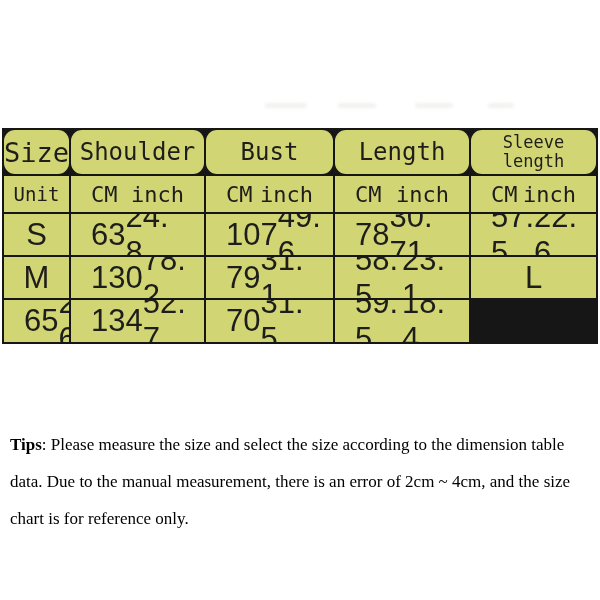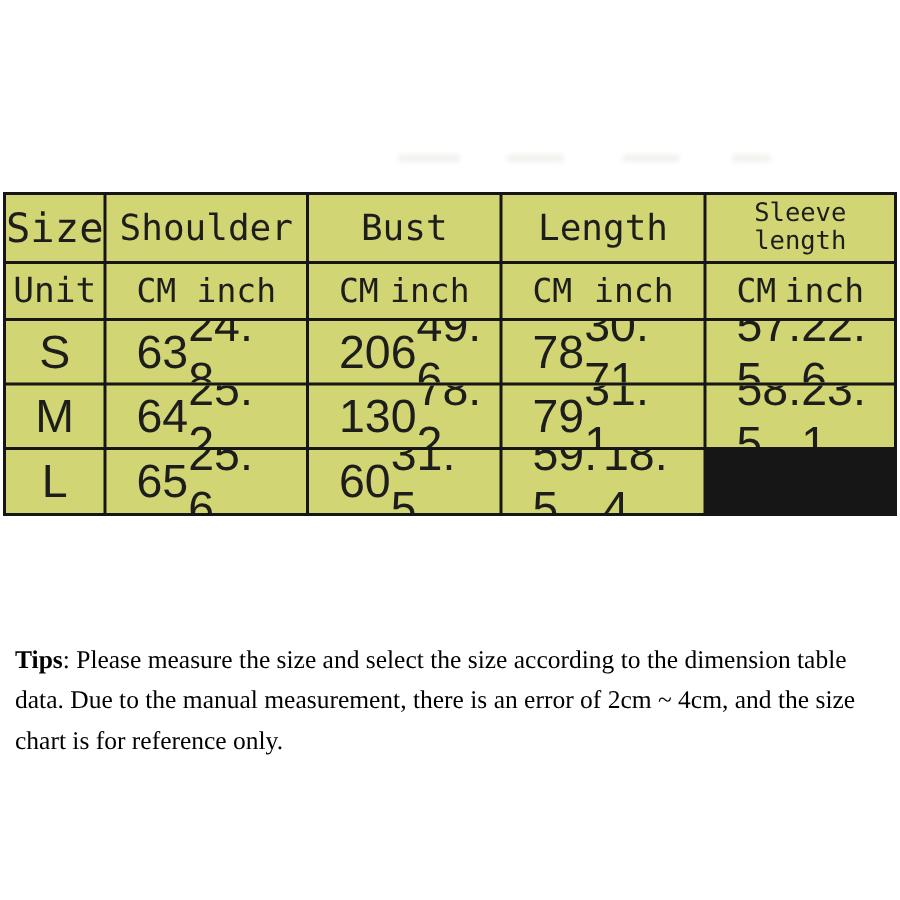--- a/index.html
+++ b/index.html
@@ -35,29 +35,29 @@
     border: 2px solid #161616;
   }
   .cell {
     background: #d2d573;
     color: #1d1d1b;
     display: flex;
     align-items: center;
     justify-content: center;
     overflow: hidden;
   }
-  .th { font-size: 24px; }
+  .th { font-size: 24px; border-radius: 11px; }
   .size-h { font-size: 27px; }
   .th-sleeve {
     font-size: 17px;
     line-height: 19px;
     white-space: pre-line;
     text-align: center;
   }
-  .unit-label { font-size: 23px; }
+  .unit-label { font-size: 19px; }
   .pair {
     justify-content: space-between;
     padding: 0 20px;
   }
   .u-pair span { font-size: 22px; }
   .d-pair span {
     font-family: "Liberation Sans", sans-serif;
     font-size: 31px;
   }
   .size-val {
@@ -67,21 +67,21 @@
 
   
   .tips {
     position: absolute;
     left: 10px;
     top: 426px;
     width: 588px;
     margin: 0;
     font-family: "Liberation Serif", serif;
     font-size: 17px;
-    line-height: 27px;
+    line-height: 37px;
     color: #000000;
   }
   .tips b { font-weight: bold; }
 </style>
 </head>
 <body>
 
 <div class="page">
 
   <div>
@@ -117,57 +117,57 @@
       <span>CM</span>
       <span>inch</span>
     </div>
 
     <div class="cell size-val">S</div>
     <div class="cell pair d-pair">
       <span>63</span>
       <span>24. 8</span>
     </div>
     <div class="cell pair d-pair">
-      <span>206</span>
+      <span>107</span>
       <span>49. 6</span>
     </div>
     <div class="cell pair d-pair">
       <span>78</span>
       <span>30. 71</span>
     </div>
     <div class="cell pair d-pair">
       <span>57. 5</span>
       <span>22. 6</span>
     </div>
 
     <div class="cell size-val">M</div>
-    <div class="cell pair d-pair">
-      <span>64</span>
-      <span>25. 2</span>
-    </div>
     <div class="cell pair d-pair">
       <span>130</span>
       <span>78. 2</span>
     </div>
     <div class="cell pair d-pair">
       <span>79</span>
       <span>31. 1</span>
     </div>
     <div class="cell pair d-pair">
       <span>58. 5</span>
       <span>23. 1</span>
     </div>
 
     <div class="cell size-val">L</div>
     <div class="cell pair d-pair">
       <span>65</span>
       <span>25. 6</span>
     </div>
     <div class="cell pair d-pair">
-      <span>60</span>
+      <span>134</span>
+      <span>52. 7</span>
+    </div>
+    <div class="cell pair d-pair">
+      <span>70</span>
       <span>31. 5</span>
     </div>
     <div class="cell pair d-pair">
       <span>59. 5</span>
       <span>18. 4</span>
     </div>
 
   </div>
 
   <p class="tips"><b>Tips</b><span>: Please measure the size and select the size according to the dimension table data. Due to the manual measurement, there is an error of 2cm ~ 4cm, and the size chart is for reference only.</span></p>

